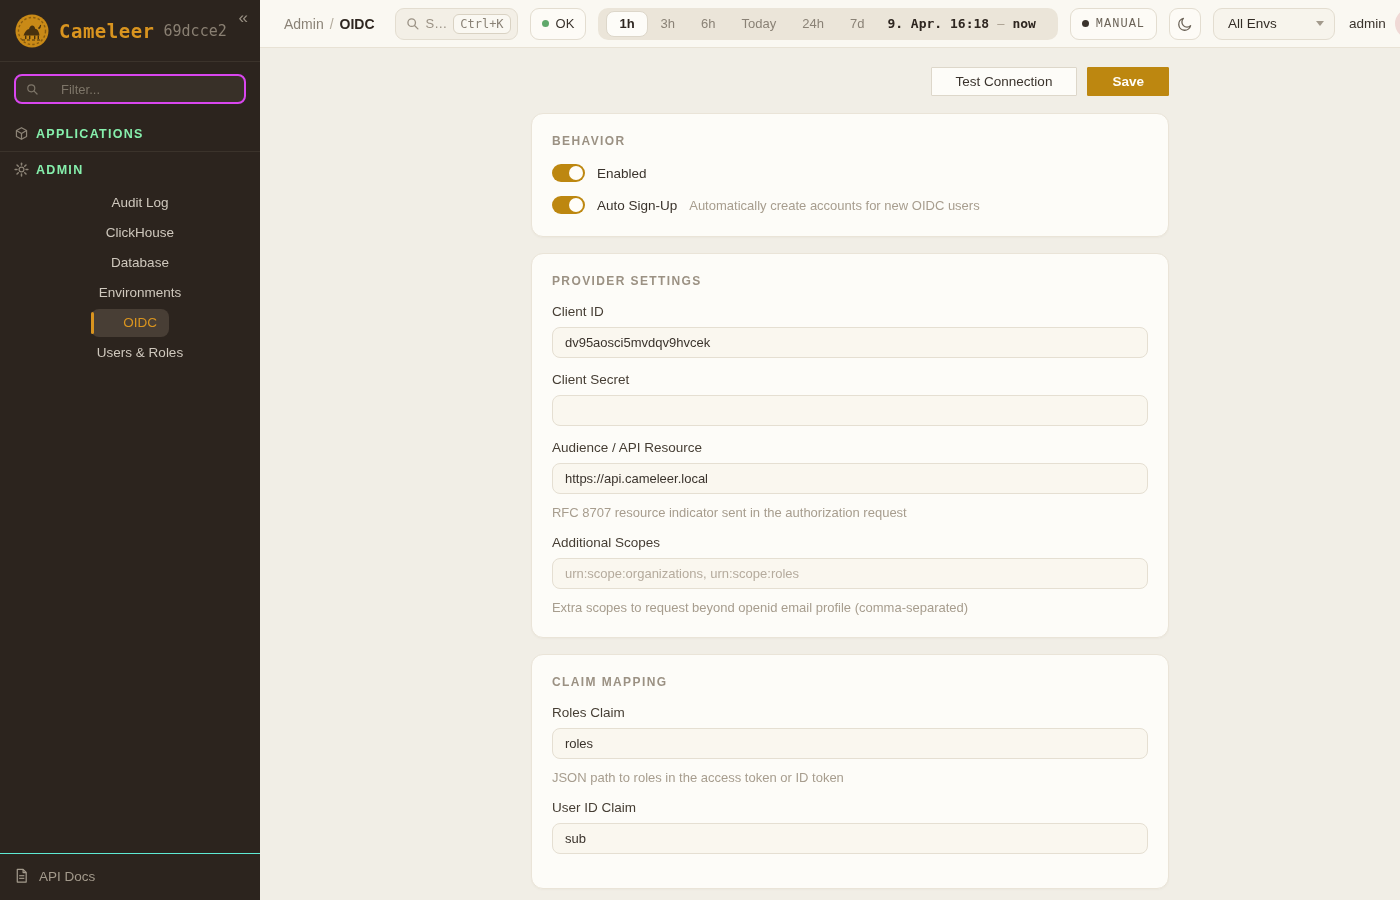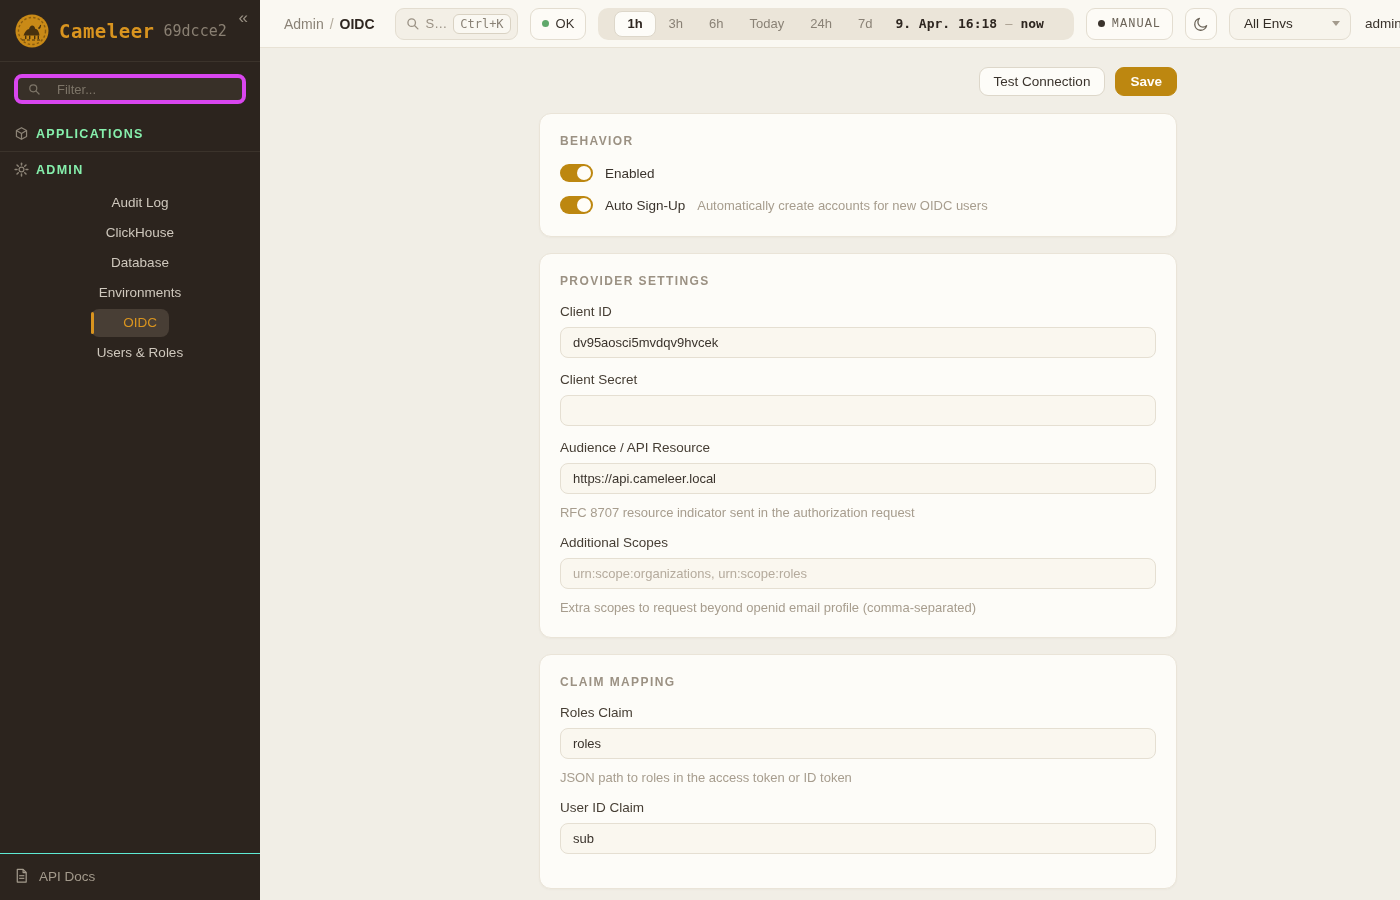--- a/index.html
+++ b/index.html
@@ -17,22 +17,22 @@
     width:260px; height:900px; background:#2c241e; flex:0 0 260px;
     display:flex; flex-direction:column; position:relative;
   }
   .logo-row { display:flex; align-items:center; gap:9px; padding:13px 14px 12px 14px; position:relative; }
   .logo-coin { width:36px; height:36px; flex:0 0 36px; }
   .logo-text { font-family:"DejaVu Sans Mono", monospace; font-weight:bold; font-size:19px; color:#d9941f; letter-spacing:0.5px; }
   .logo-version { font-family:"DejaVu Sans Mono", monospace; font-size:15px; color:#8a8073; }
   .collapse-btn { position:absolute; right:12px; top:8px; color:#9a9184; font-size:17px; cursor:pointer; }
   .side-divider { border-top:1px solid #3b332b; margin:0; }
   .filter-box {
-    margin:12px 14px; height:30px; background:#383028; border:4px solid #d946ef;
-    border-radius:8px; display:flex; align-items:center; gap:16px; padding:0 10px;
+    margin:12px 14px; height:30px; background:#383028; border:2px solid #d946ef;
+    border-radius:8px; display:flex; align-items:center; gap:22px; padding:0 10px;
   }
   .filter-box svg { flex:0 0 13px; }
   .filter-box input {
     background:transparent; border:none; outline:none; color:#cfc8bd;
     font-size:13px; width:100%; font-family:"Liberation Sans", sans-serif;
   }
   .filter-box input::placeholder { color:#7d7568; }
   .section-header {
     display:flex; align-items:center; gap:7px; padding:10px 14px;
     color:#86efac; font-size:12.5px; font-weight:bold; letter-spacing:1.3px;
@@ -77,21 +77,21 @@
   }
   .badge-pill {
     display:flex; align-items:center; gap:7px; border:1px solid #e3ddd0; background:#fdfbf6;
     border-radius:9px; height:32px; padding:0 11px; white-space:nowrap;
   }
   .dot { width:7px; height:7px; border-radius:50%; display:inline-block; }
   .ok-text { font-size:13px; color:#3a332c; }
   .manual-text { font-family:Liberation Mono, monospace; font-size:12px; color:#6b6357; letter-spacing:1px; }
   .time-pill {
     display:flex; align-items:center; background:#ebe5d9; border-radius:10px;
-    height:32px; padding:16px; gap:0; white-space:nowrap;
+    height:32px; padding:8px; gap:0; white-space:nowrap;
   }
   .time-chip {
     padding:4px 13px; font-size:13px; color:#8a8276; border-radius:8px; cursor:pointer; line-height:18px;
   }
   .time-chip.active { background:#fdfcf8; border:1px solid #ddd7ca; color:#2e2620; font-weight:bold; padding:3px 12px; }
   .time-range { display:flex; align-items:center; gap:8px; padding:0 14px 0 10px; }
   .time-from, .time-to { font-family:"DejaVu Sans Mono", monospace; font-size:13px; font-weight:bold; color:#2e2620; }
   .time-sep { color:#a79d8e; font-size:13px; }
   .icon-btn {
     width:32px; height:32px; border:1px solid #e3ddd0; background:#fdfbf6; border-radius:9px;
@@ -109,21 +109,21 @@
   .avatar {
     width:29px; height:29px; border-radius:50%; background:#f0d9d6; color:#b5453c;
     font-size:11.5px; font-weight:bold; display:flex; align-items:center; justify-content:center;
   }
 
   
   .main { flex:1; overflow:hidden; padding-top:19px; }
   .content-col { width:638px; margin:0 auto; }
   .actions-row { display:flex; justify-content:flex-end; gap:10px; margin-bottom:17px; }
   .btn {
-    height:29px; border-radius:9px; font-size:13.5px; padding:0 14px; cursor:pointer;
+    height:29px; border-radius:1px; font-size:13.5px; padding:0 24px; cursor:pointer;
     font-family:"Liberation Sans", sans-serif; display:flex; align-items:center;
   }
   .btn-outline { background:#fdfcf8; border:1px solid #ddd7ca; color:#3a332c; }
   .btn-primary { background:#bd8710; border:1px solid #bd8710; color:#fffdf8; font-weight:bold; }
 
   .card {
     background:#fdfcf8; border:1px solid #eae4d8; border-radius:12px;
     padding:20px; margin-bottom:16px; box-shadow:0 1px 2px rgba(90,80,60,0.04);
   }
   .card-title {

